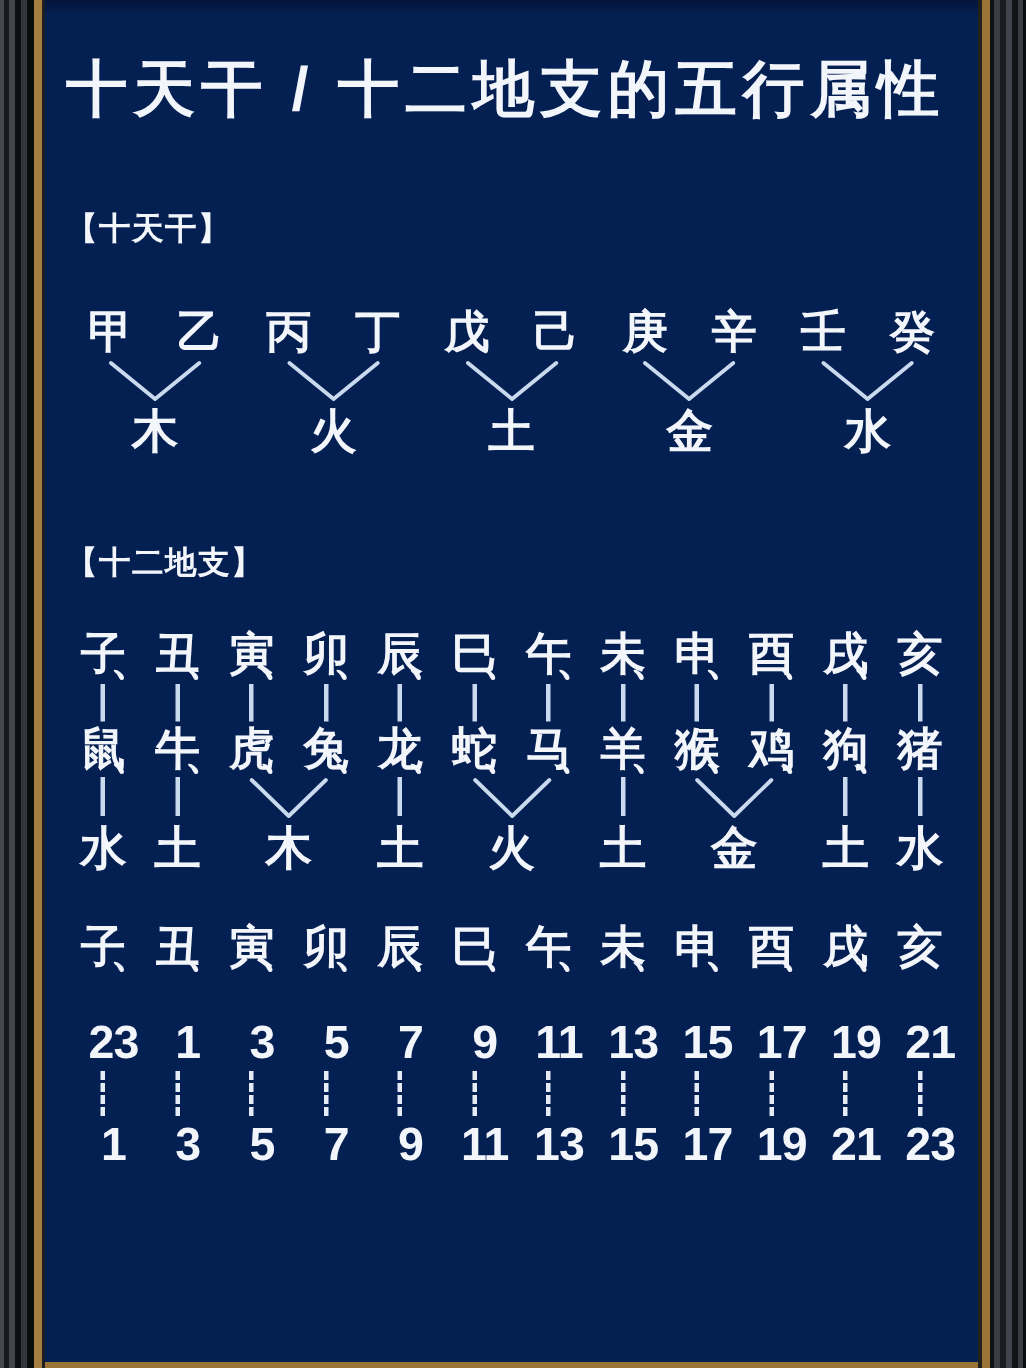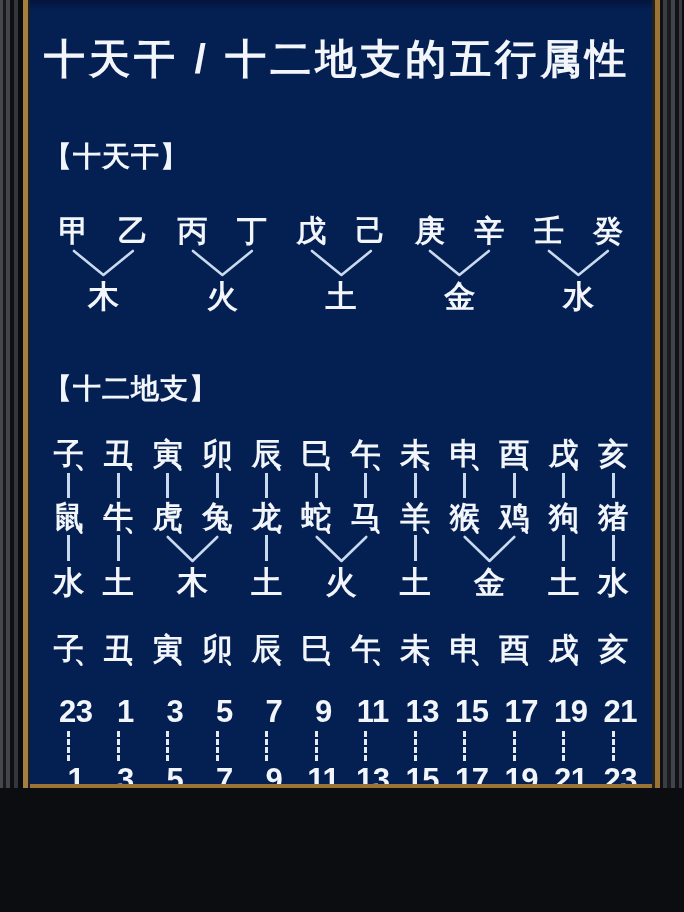--- a/index.html
+++ b/index.html
@@ -1,32 +1,32 @@
 <!DOCTYPE html>
 <html><head>
 <meta charset="utf-8">
 <style>
   html,body{margin:0;padding:0;background:#0c0d10;}
   .stage{
     --bg:#041f52; --ink:#f2f5fa; --line:#c9d9ee; --gold:#9a7435;
-    position:relative;width:684px;height:788px;overflow:hidden;
+    position:relative;width:684px;height:912px;overflow:hidden;
     background:var(--bg);color:var(--ink);
     font-family:"Liberation Sans","DejaVu Sans",sans-serif;font-weight:bold;
   }
   .stage::before{content:"";position:absolute;left:0;right:0;top:0;height:10px;
     background:linear-gradient(180deg,rgba(0,0,15,.35),rgba(0,0,15,0));pointer-events:none;z-index:5;}
   .frame-left{position:absolute;left:0;top:0;bottom:0;width:30px;z-index:6;
     background:linear-gradient(90deg,#44474c 0 3px,#17191c 3px 6px,#42454a 6px 10px,#0e0f12 10px 14px,#33363c 14px 18px,#0a0b0d 18px 23px,#a67e3f 23px 28px,#1c1e23 28px 30px);}
   .frame-right{position:absolute;right:0;top:0;bottom:0;width:32px;z-index:6;
     background:linear-gradient(90deg,#23211c 0 3px,#9a7435 3px 8px,#101114 8px 11px,#3a3d42 11px 15px,#191b1e 15px 19px,#41444a 19px 23px,#121316 23px 27px,#3a3d43 27px 30px,#0c0d10 30px 32px);}
   .frame-bottom{position:absolute;left:30px;right:32px;bottom:0;height:4px;background:var(--gold);z-index:6;}
   .content{position:absolute;left:30px;right:32px;top:0;bottom:4px;padding:0 14px;}
 
   .title{font-size:41px;line-height:1.22;margin:34px 0 0;letter-spacing:4px;white-space:nowrap;}
-  .heading{font-size:28px;line-height:1.2;margin:0;letter-spacing:1px;}
+  .heading{font-size:21px;line-height:1.2;margin:0;letter-spacing:1px;}
   .mt-s1{margin-top:56px;} .mt-s2{margin-top:58px;} .mt-s3{margin-top:58px;}
 
   .stem-groups{display:flex;margin-top:40px;}
   .stem-group{flex:1;display:flex;flex-direction:column;align-items:center;}
   .stem-pair{display:flex;width:100%;}
   .stem-pair .cjk{flex:1;text-align:center;}
   .cjk{font-size:30px;line-height:34px;}
   .vee-wrap{width:100%;height:28px;margin-top:1px;}
   .vee{display:block;width:100%;height:28px;}
   .element-char{font-size:31px;line-height:34px;margin-top:3px;}

